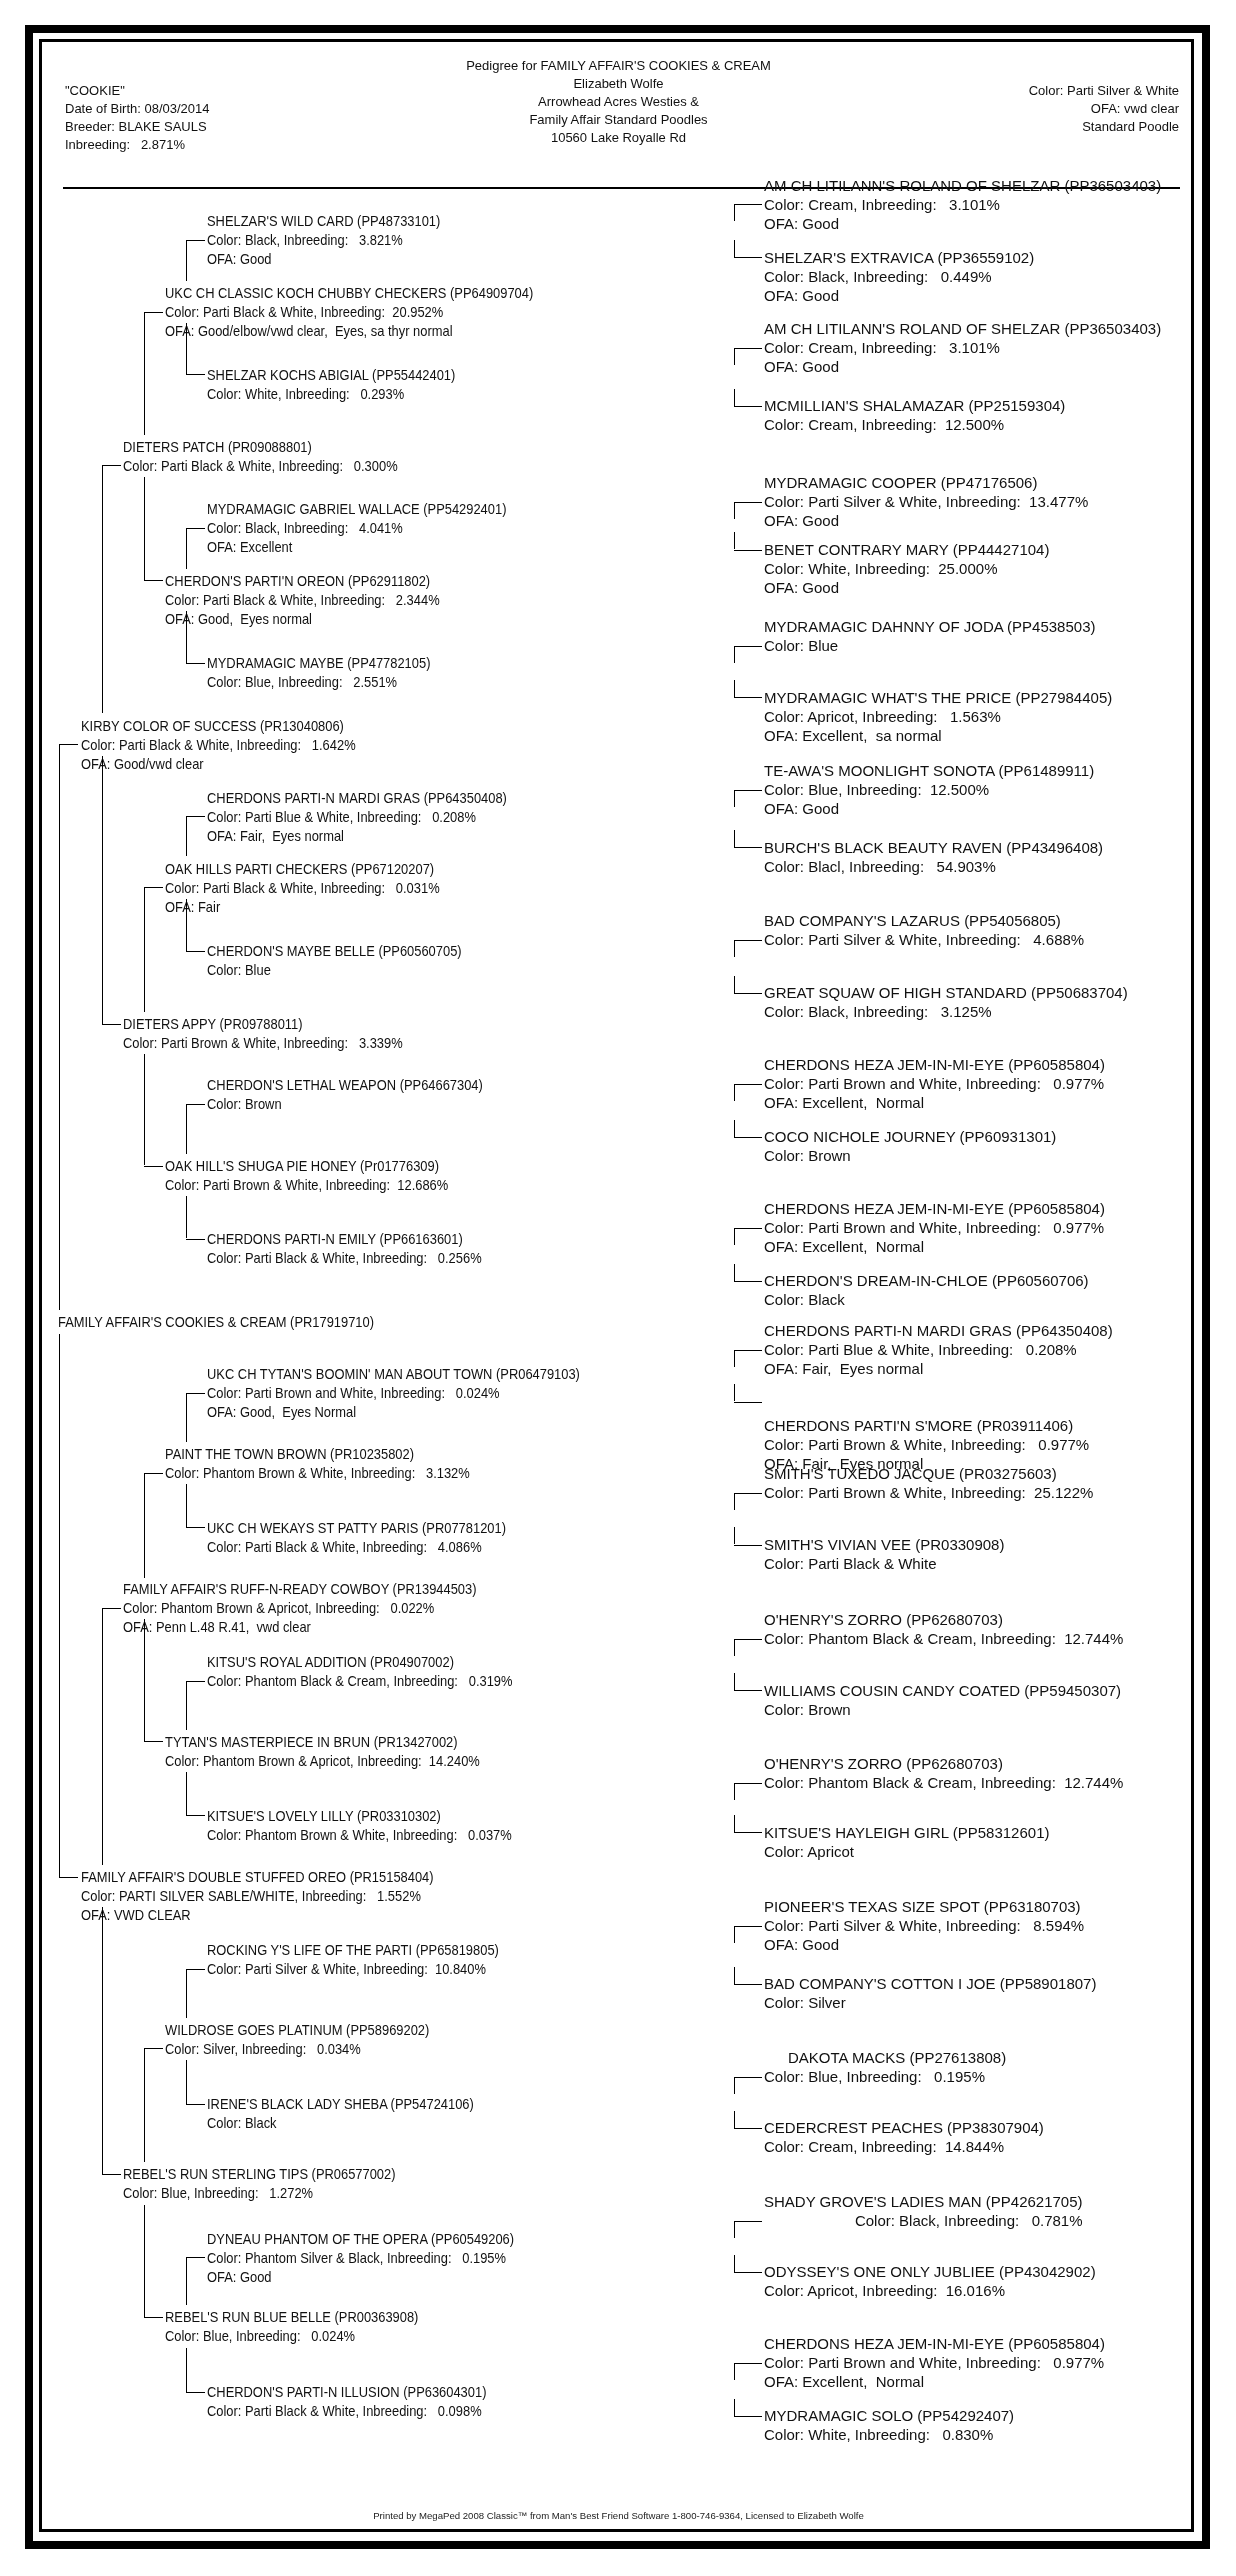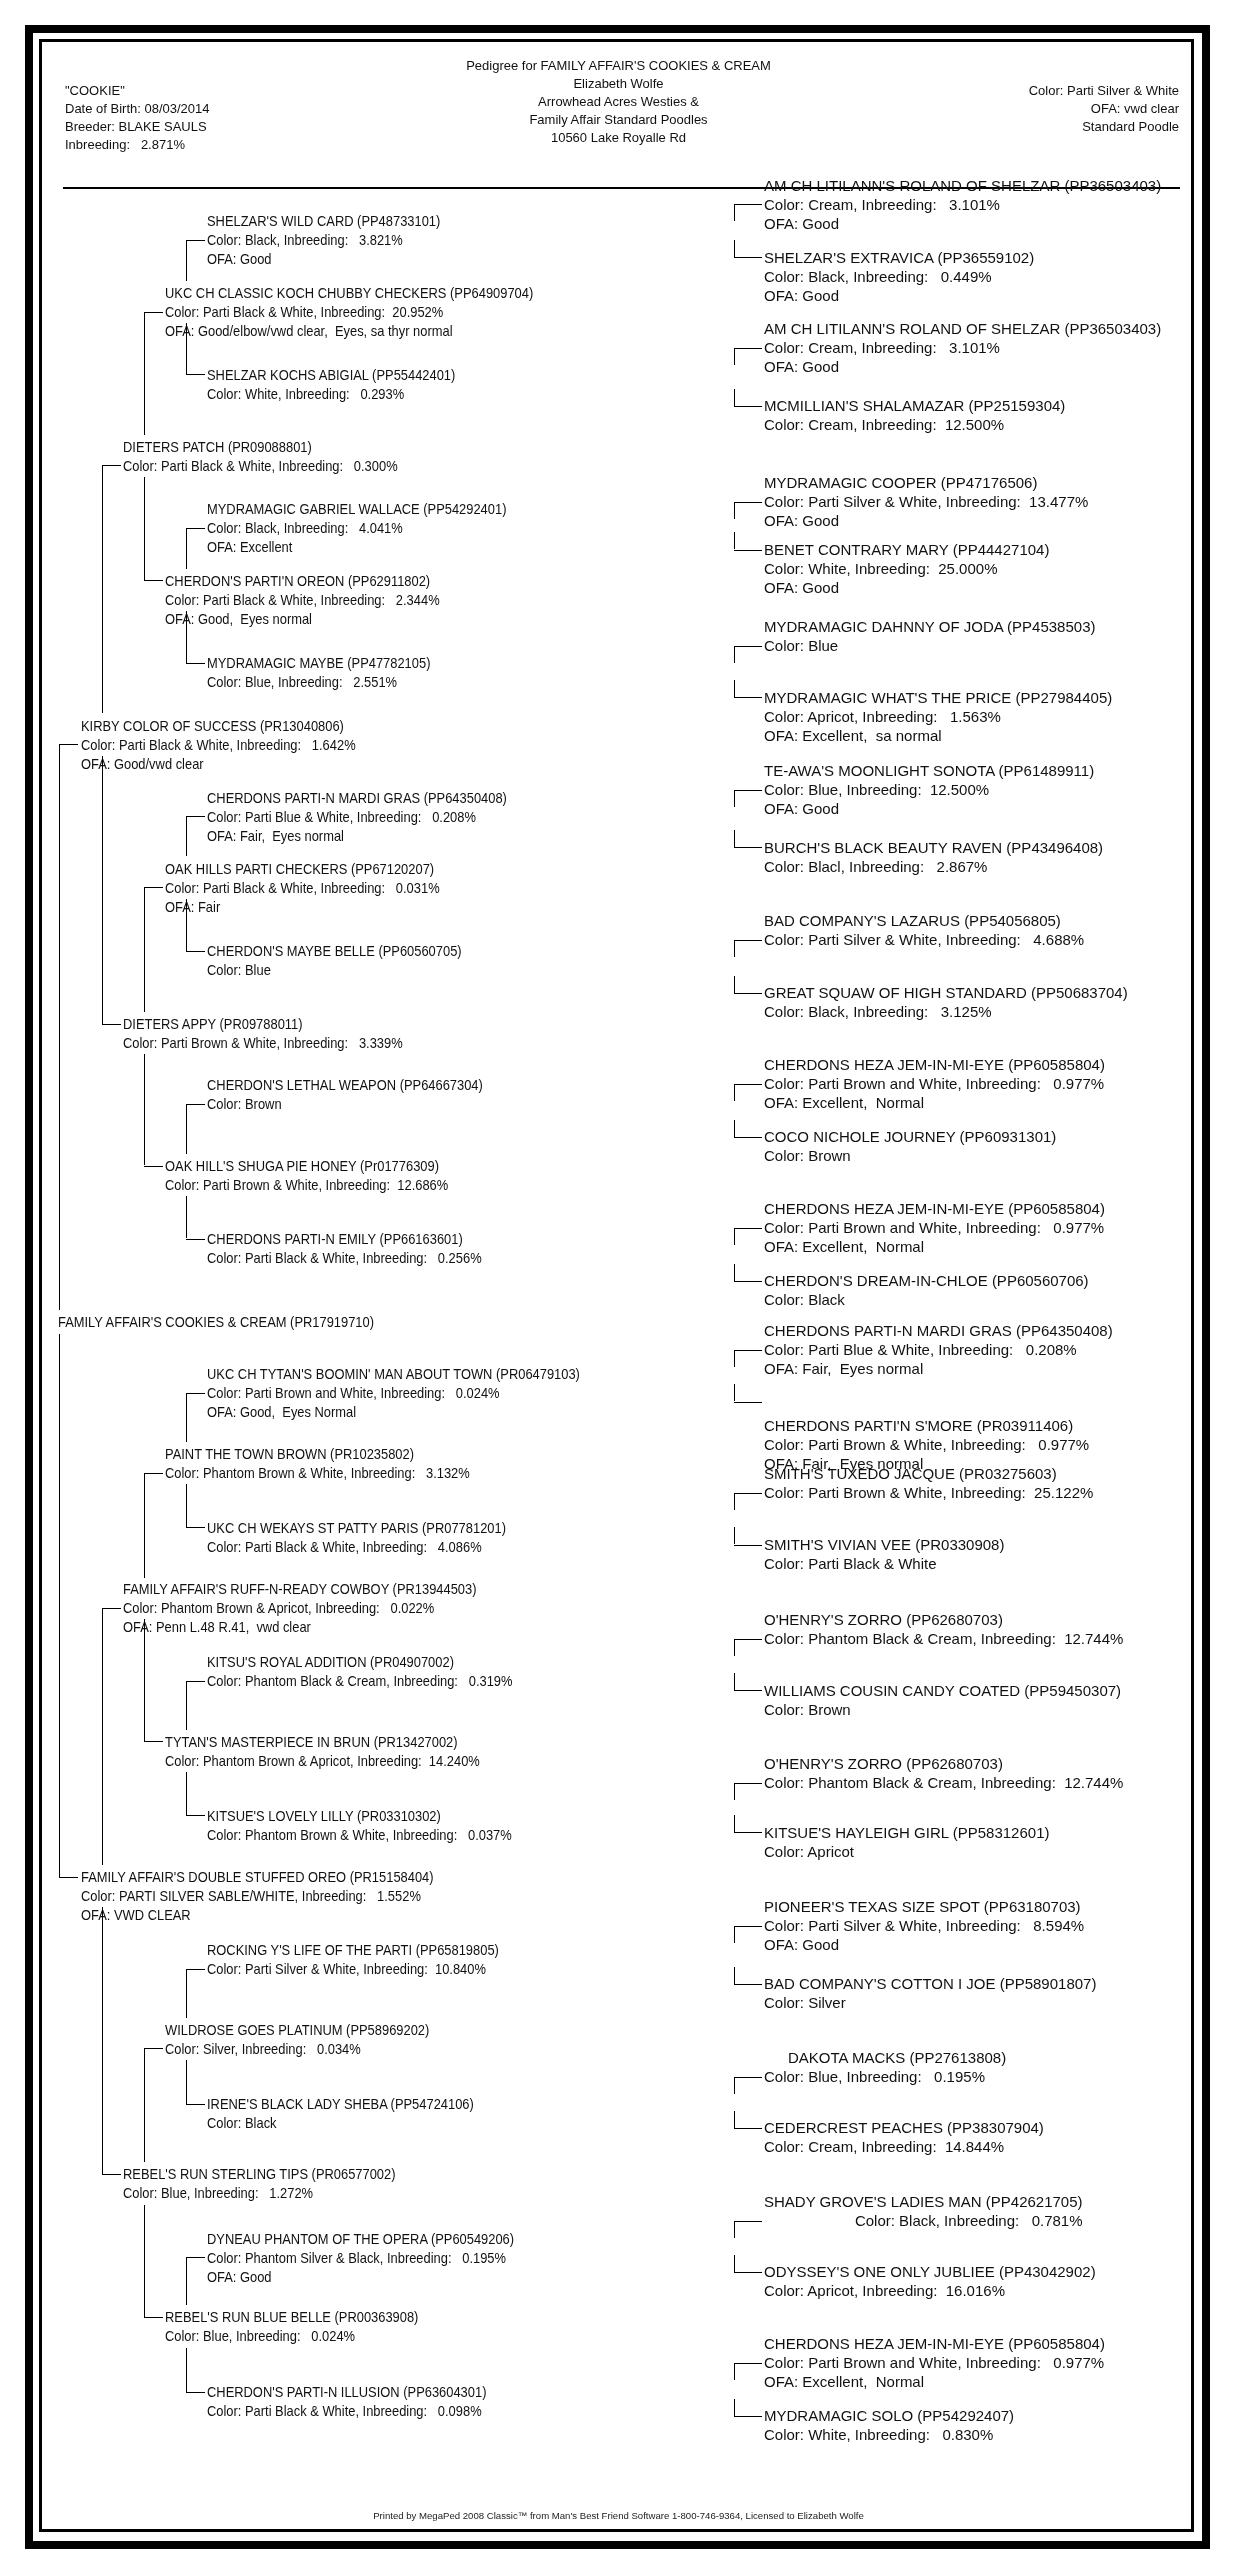--- a/index.html
+++ b/index.html
@@ -221,21 +221,21 @@
       <span class="ln" style="white-space: pre;">Color: Apricot, Inbreeding:   1.563%</span>
       <span class="ln" style="white-space: pre;">OFA: Excellent,  sa normal</span>
     </div>
     <div class="dog" style="left: 764px; top: 761px;">
       <span class="ln" style="white-space: pre;">TE-AWA'S MOONLIGHT SONOTA (PP61489911)</span>
       <span class="ln" style="white-space: pre;">Color: Blue, Inbreeding:  12.500%</span>
       <span class="ln" style="white-space: pre;">OFA: Good</span>
     </div>
     <div class="dog" style="left: 764px; top: 838px;">
       <span class="ln" style="white-space: pre;">BURCH'S BLACK BEAUTY RAVEN (PP43496408)</span>
-      <span class="ln" style="white-space: pre;">Color: Blacl, Inbreeding:   2.867%</span>
+      <span class="ln" style="white-space: pre;">Color: Blacl, Inbreeding:   54.903%</span>
     </div>
     <div class="dog" style="left: 764px; top: 911px;">
       <span class="ln" style="white-space: pre;">BAD COMPANY'S LAZARUS (PP54056805)</span>
       <span class="ln" style="white-space: pre;">Color: Parti Silver &amp; White, Inbreeding:   4.688%</span>
     </div>
     <div class="dog" style="left: 764px; top: 983px;">
       <span class="ln" style="white-space: pre;">GREAT SQUAW OF HIGH STANDARD (PP50683704)</span>
       <span class="ln" style="white-space: pre;">Color: Black, Inbreeding:   3.125%</span>
     </div>
     <div class="dog" style="left: 764px; top: 1055px;">

